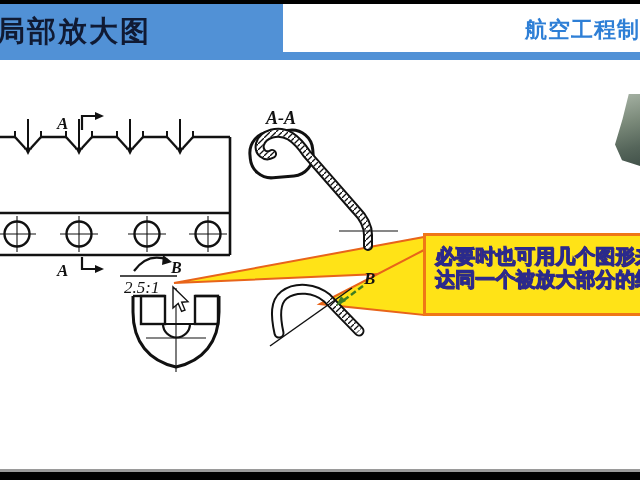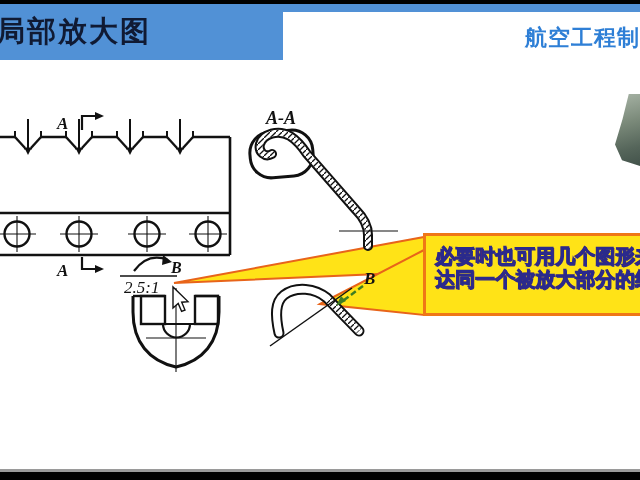--- a/index.html
+++ b/index.html
@@ -4,21 +4,21 @@
 <style>
   html,body{margin:0;padding:0;background:#000;}
   #stage{position:relative;width:640px;height:480px;overflow:hidden;background:#000;
          font-family:"Liberation Sans",sans-serif;}
   
   .header{position:absolute;left:0;top:4px;width:640px;height:68px;background:#5191d6;}
   .header .underline{position:absolute;left:0;bottom:-3px;width:640px;height:3px;background:#9fc3e7;}
   .title{position:absolute;left:-4px;top:8px;width:285px;color:#101a33;
          font-family:"Liberation Serif",serif;font-size:29px;font-weight:bold;letter-spacing:2px;
          white-space:nowrap;overflow:hidden;}
-  .banner{position:absolute;left:283px;top:0;width:357px;height:48px;background:#ffffff;margin-top:8px;}
+  .banner{position:absolute;left:283px;top:0;width:357px;height:48px;background:#ffffff;}
   .banner-text{position:absolute;right:0px;top:11px;color:#2e7fd6;font-weight:bold;
          font-size:22px;letter-spacing:1px;white-space:nowrap;}
   .content{position:absolute;left:0;top:60px;width:640px;height:409px;background:#ffffff;}
   .bottom-line{position:absolute;left:0;top:469px;width:640px;height:3px;background:#9a9a9a;}
 
   svg.draw{position:absolute;left:0;top:0;width:640px;height:480px;}
   .callout{position:absolute;left:423px;top:233px;width:235px;height:83px;box-sizing:border-box;
            background:#ffe317;border:3px solid #ef7716;z-index:3;overflow:hidden;}
   .callout .txt{position:absolute;left:9px;top:9px;width:260px;
            font-size:20px;line-height:23px;font-weight:bold;white-space:nowrap;

